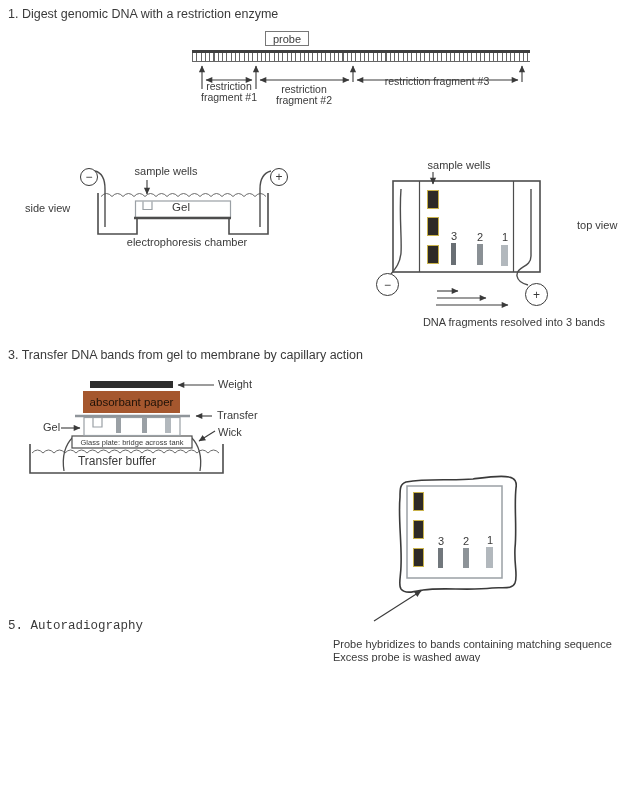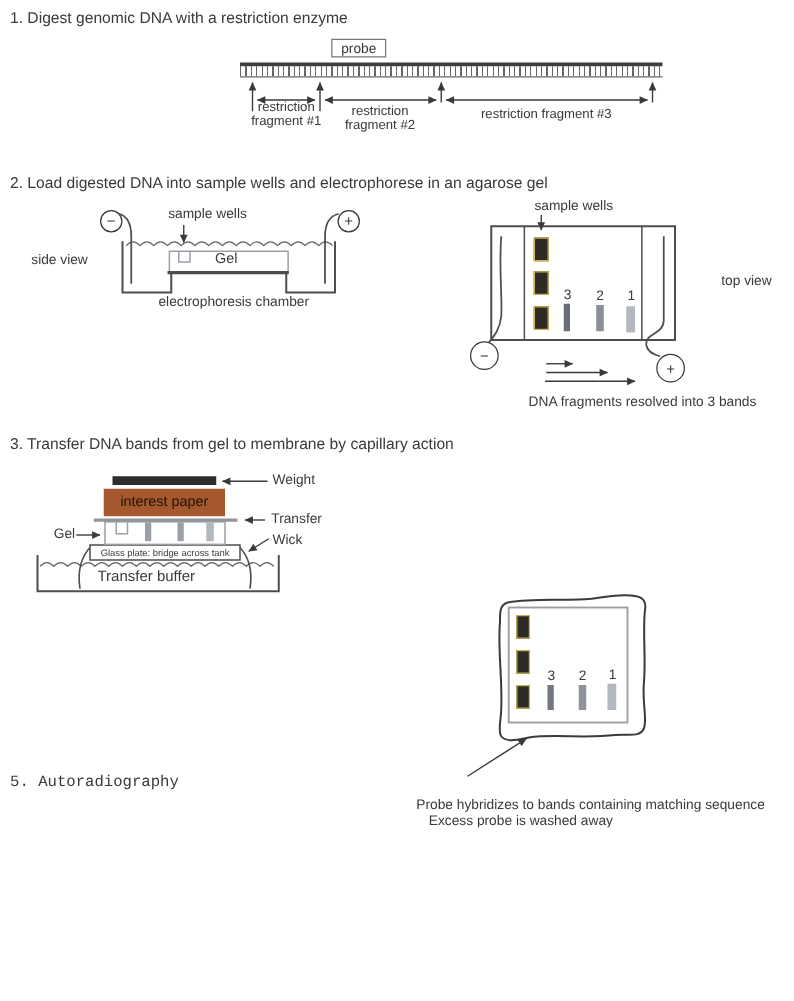--- a/index.html
+++ b/index.html
@@ -109,25 +109,24 @@
   </div>
   <div class="strand"></div>
   <div class="frag" style="left:229px;top:81px;">
     <div>restriction</div>
     <div>fragment #1</div>
   </div>
   <div class="frag" style="left:304px;top:84px;">
     <div>restriction</div>
     <div>fragment #2</div>
   </div>
-  <div class="frag" style="left:437px;top:86px;">
+  <div class="frag" style="left:437px;top:76px;">
     <div>restriction fragment #3</div>
   </div>
 
-  <div class="lbl title" style="left:8px;top:139px;">2. Load digested DNA into sample wells and electrophorese in an agarose gel</div>
 
   <div class="lbl" style="left:25px;top:202px;">side view</div>
   <div class="lbl ctr" style="left:166px;top:165px;">sample wells</div>
   <div class="lbl ctr" style="left:181px;top:201px;font-size:11.5px;">Gel</div>
   <div class="lbl ctr" style="left:187px;top:236px;">electrophoresis chamber</div>
   <div class="electrode" style="left:80px;top:168px;width:16px;height:16px;">
     <span>−</span>
   </div>
   <div class="electrode" style="left:270px;top:168px;width:16px;height:16px;">
     <span>+</span>
@@ -148,40 +147,40 @@
     <span>−</span>
   </div>
   <div class="electrode" style="left:525px;top:283px;width:21px;height:21px;">
     <span>+</span>
   </div>
   <div class="lbl ctr" style="left:514px;top:316px;">DNA fragments resolved into 3 bands</div>
 
   <div class="lbl title" style="left:8px;top:348px;">3. Transfer DNA bands from gel to membrane by capillary action</div>
   <div class="weight"></div>
   <div class="paper">
-    <span>interest paper</span>
+    <span>absorbant paper</span>
   </div>
   <div class="lbl" style="left:218px;top:378px;">Weight</div>
   <div class="lbl" style="left:217px;top:409px;">Transfer</div>
   <div class="lbl" style="left:218px;top:426px;">Wick</div>
   <div class="lbl" style="left:43px;top:421px;">Gel</div>
   <div class="lbl small ctr" style="left:132px;top:439px;">Glass plate: bridge across tank</div>
   <div class="lbl ctr" style="left:117px;top:455px;font-size:12px;">Transfer buffer</div>
 
   <div class="well" style="left:413px;top:492px;width:11px;height:19px;"></div>
   <div class="well" style="left:413px;top:520px;width:11px;height:19px;"></div>
   <div class="well" style="left:413px;top:548px;width:11px;height:19px;"></div>
   <div class="band" style="left:438px;top:548px;width:5px;height:20px;background:#71777c;"></div>
   <div class="band" style="left:463px;top:548px;width:6px;height:20px;background:#8d9398;"></div>
   <div class="band" style="left:486px;top:547px;width:7px;height:21px;background:#b2b8bd;"></div>
   <div class="lbl ctr" style="left:441px;top:535px;">3</div>
   <div class="lbl ctr" style="left:466px;top:535px;">2</div>
   <div class="lbl ctr" style="left:490px;top:534px;">1</div>
   <div class="lbl" style="left:333px;top:638px;">Probe hybridizes to bands containing matching sequence</div>
-  <div class="lbl" style="left:343px;top:651px;">Excess probe is washed away</div>
+  <div class="lbl" style="left:333px;top:651px;">Excess probe is washed away</div>
 
   <div class="lbl title" style="left:8px;top:619px;font-family:Liberation Mono, monospace;">5. Autoradiography</div>
   <div class="film"></div>
   <div class="film-inner"></div>
   <div class="ghost-well" style="left:47px;top:709px;width:10px;height:17px;"></div>
   <div class="ghost-well" style="left:47px;top:737px;width:10px;height:16px;"></div>
   <div class="ghost-well" style="left:47px;top:762px;width:10px;height:17px;"></div>
   <div class="band" style="left:85px;top:762px;width:7px;height:20px;background:#2e2a26;"></div>
   <div class="lbl ctr" style="left:89px;top:743px;">2</div>
   <div class="lbl" style="left:207px;top:723px;">X-ray film</div>

